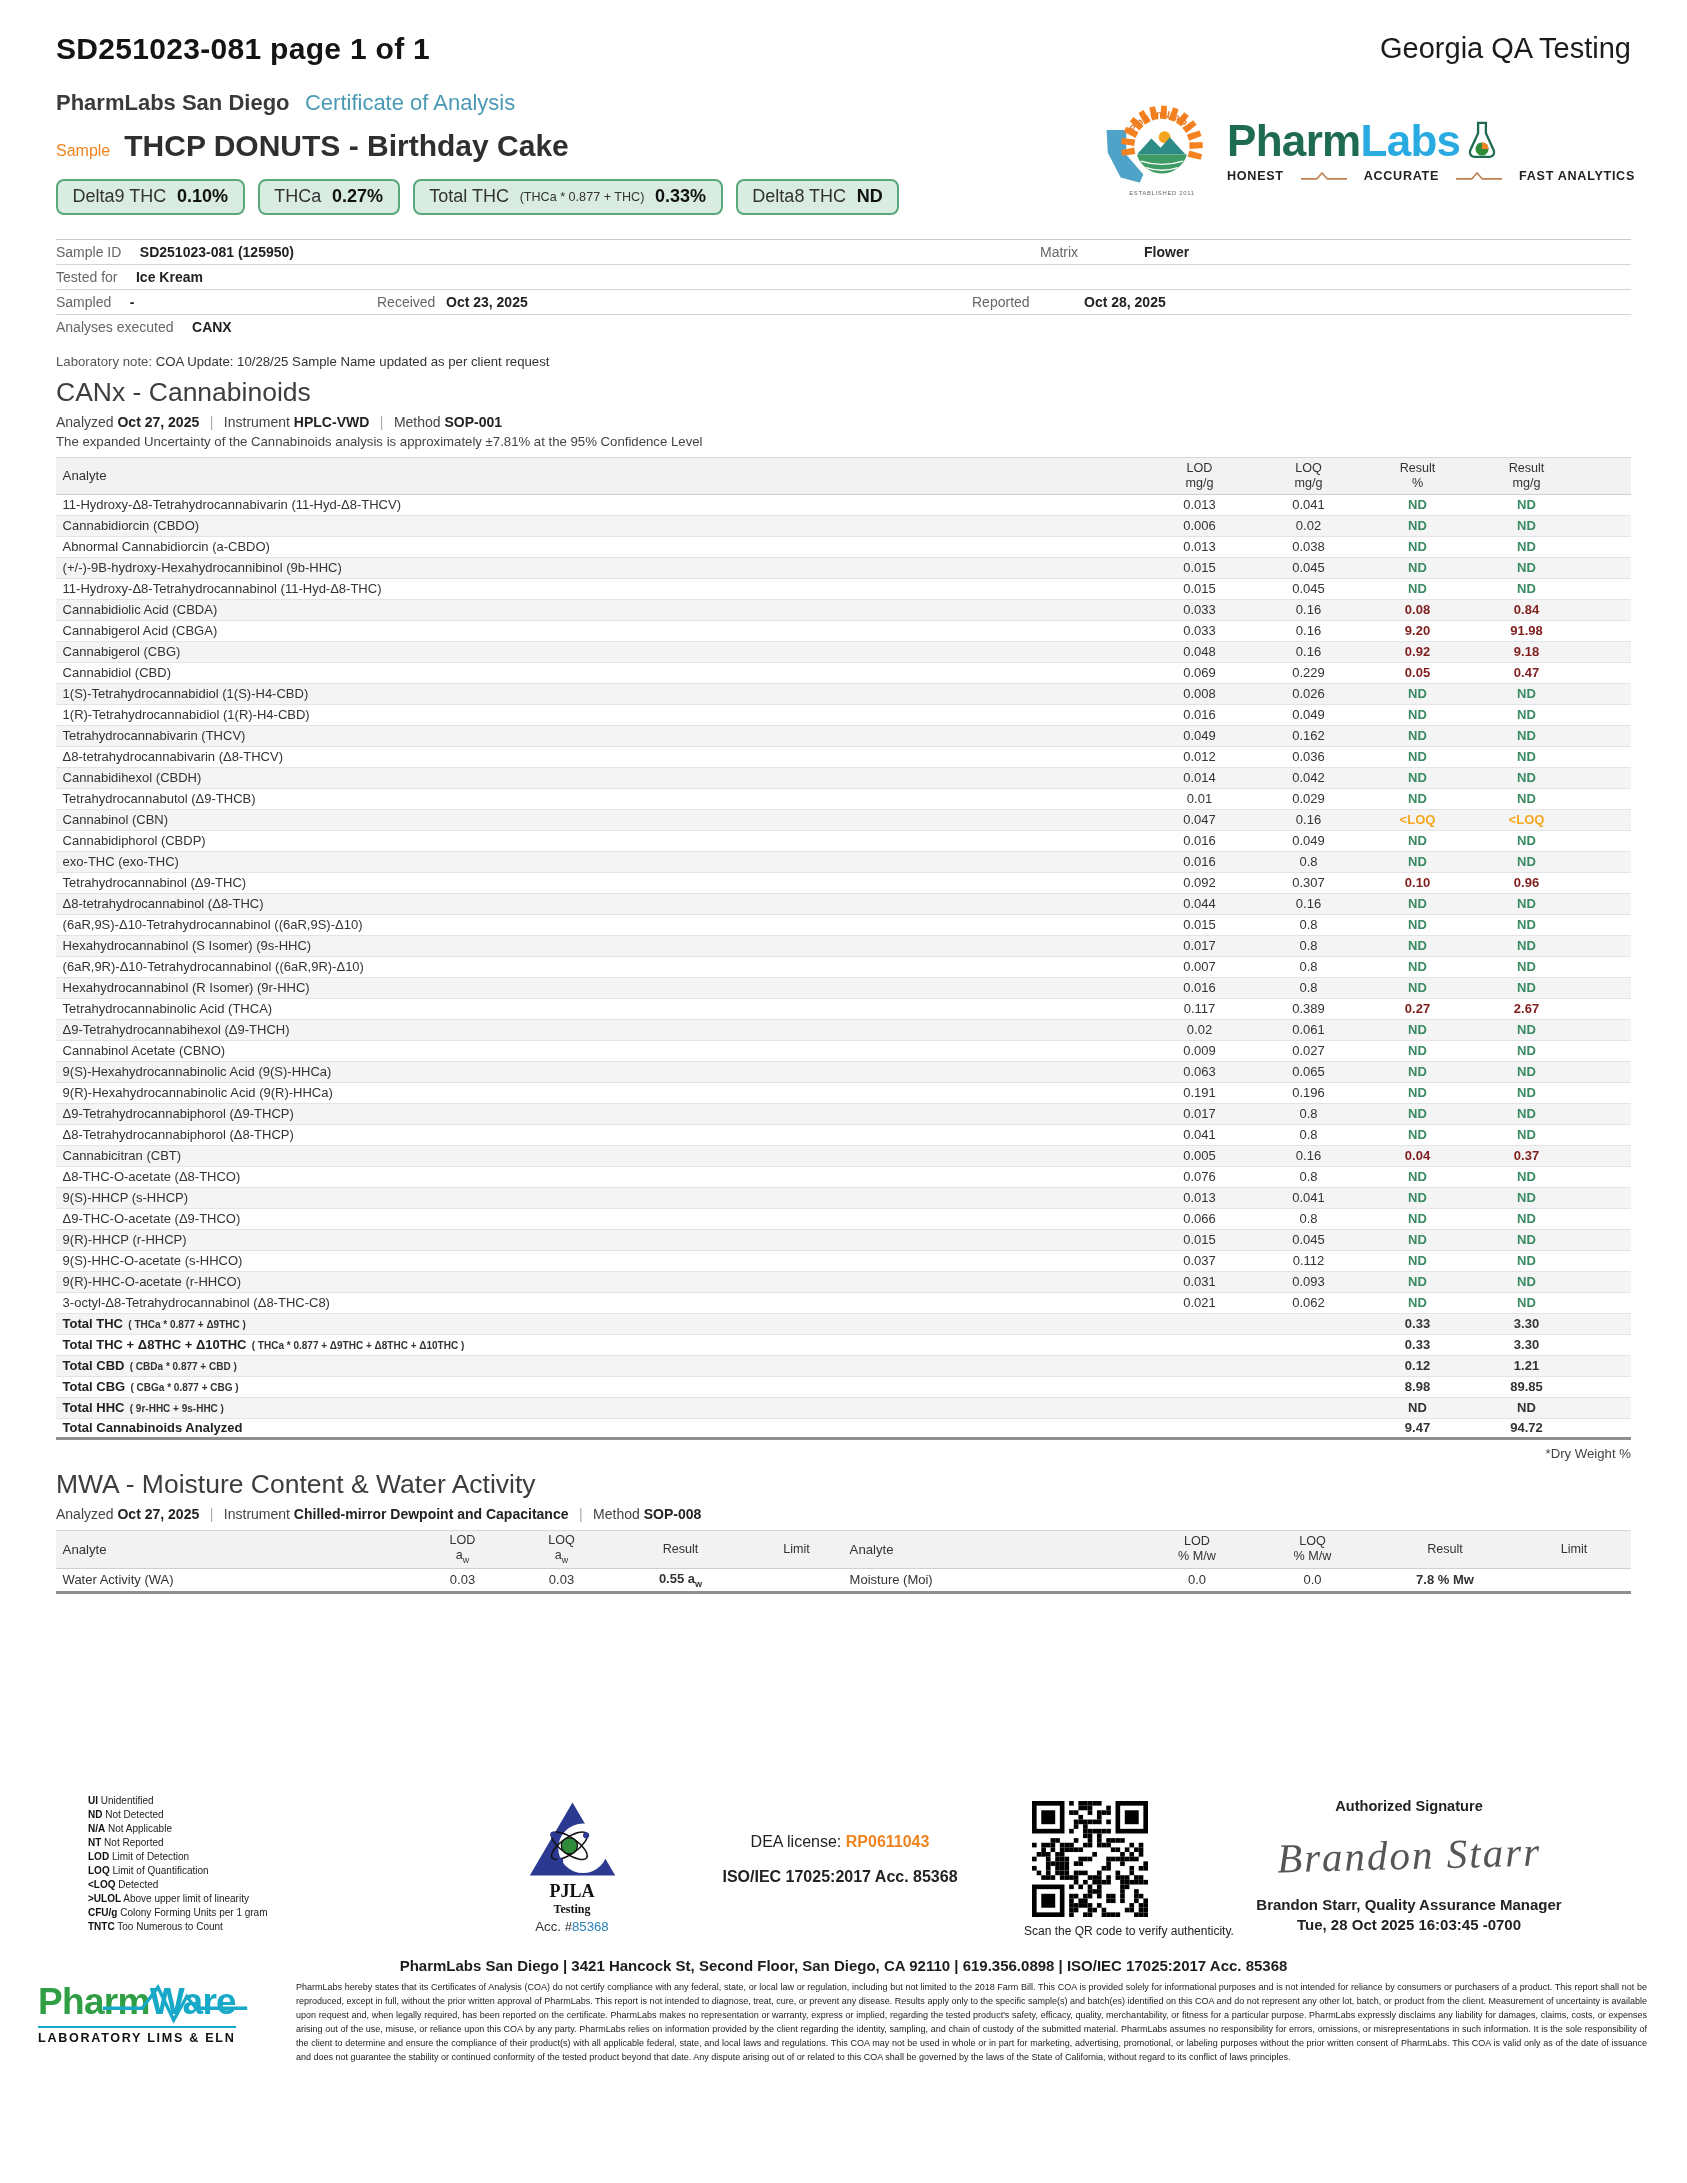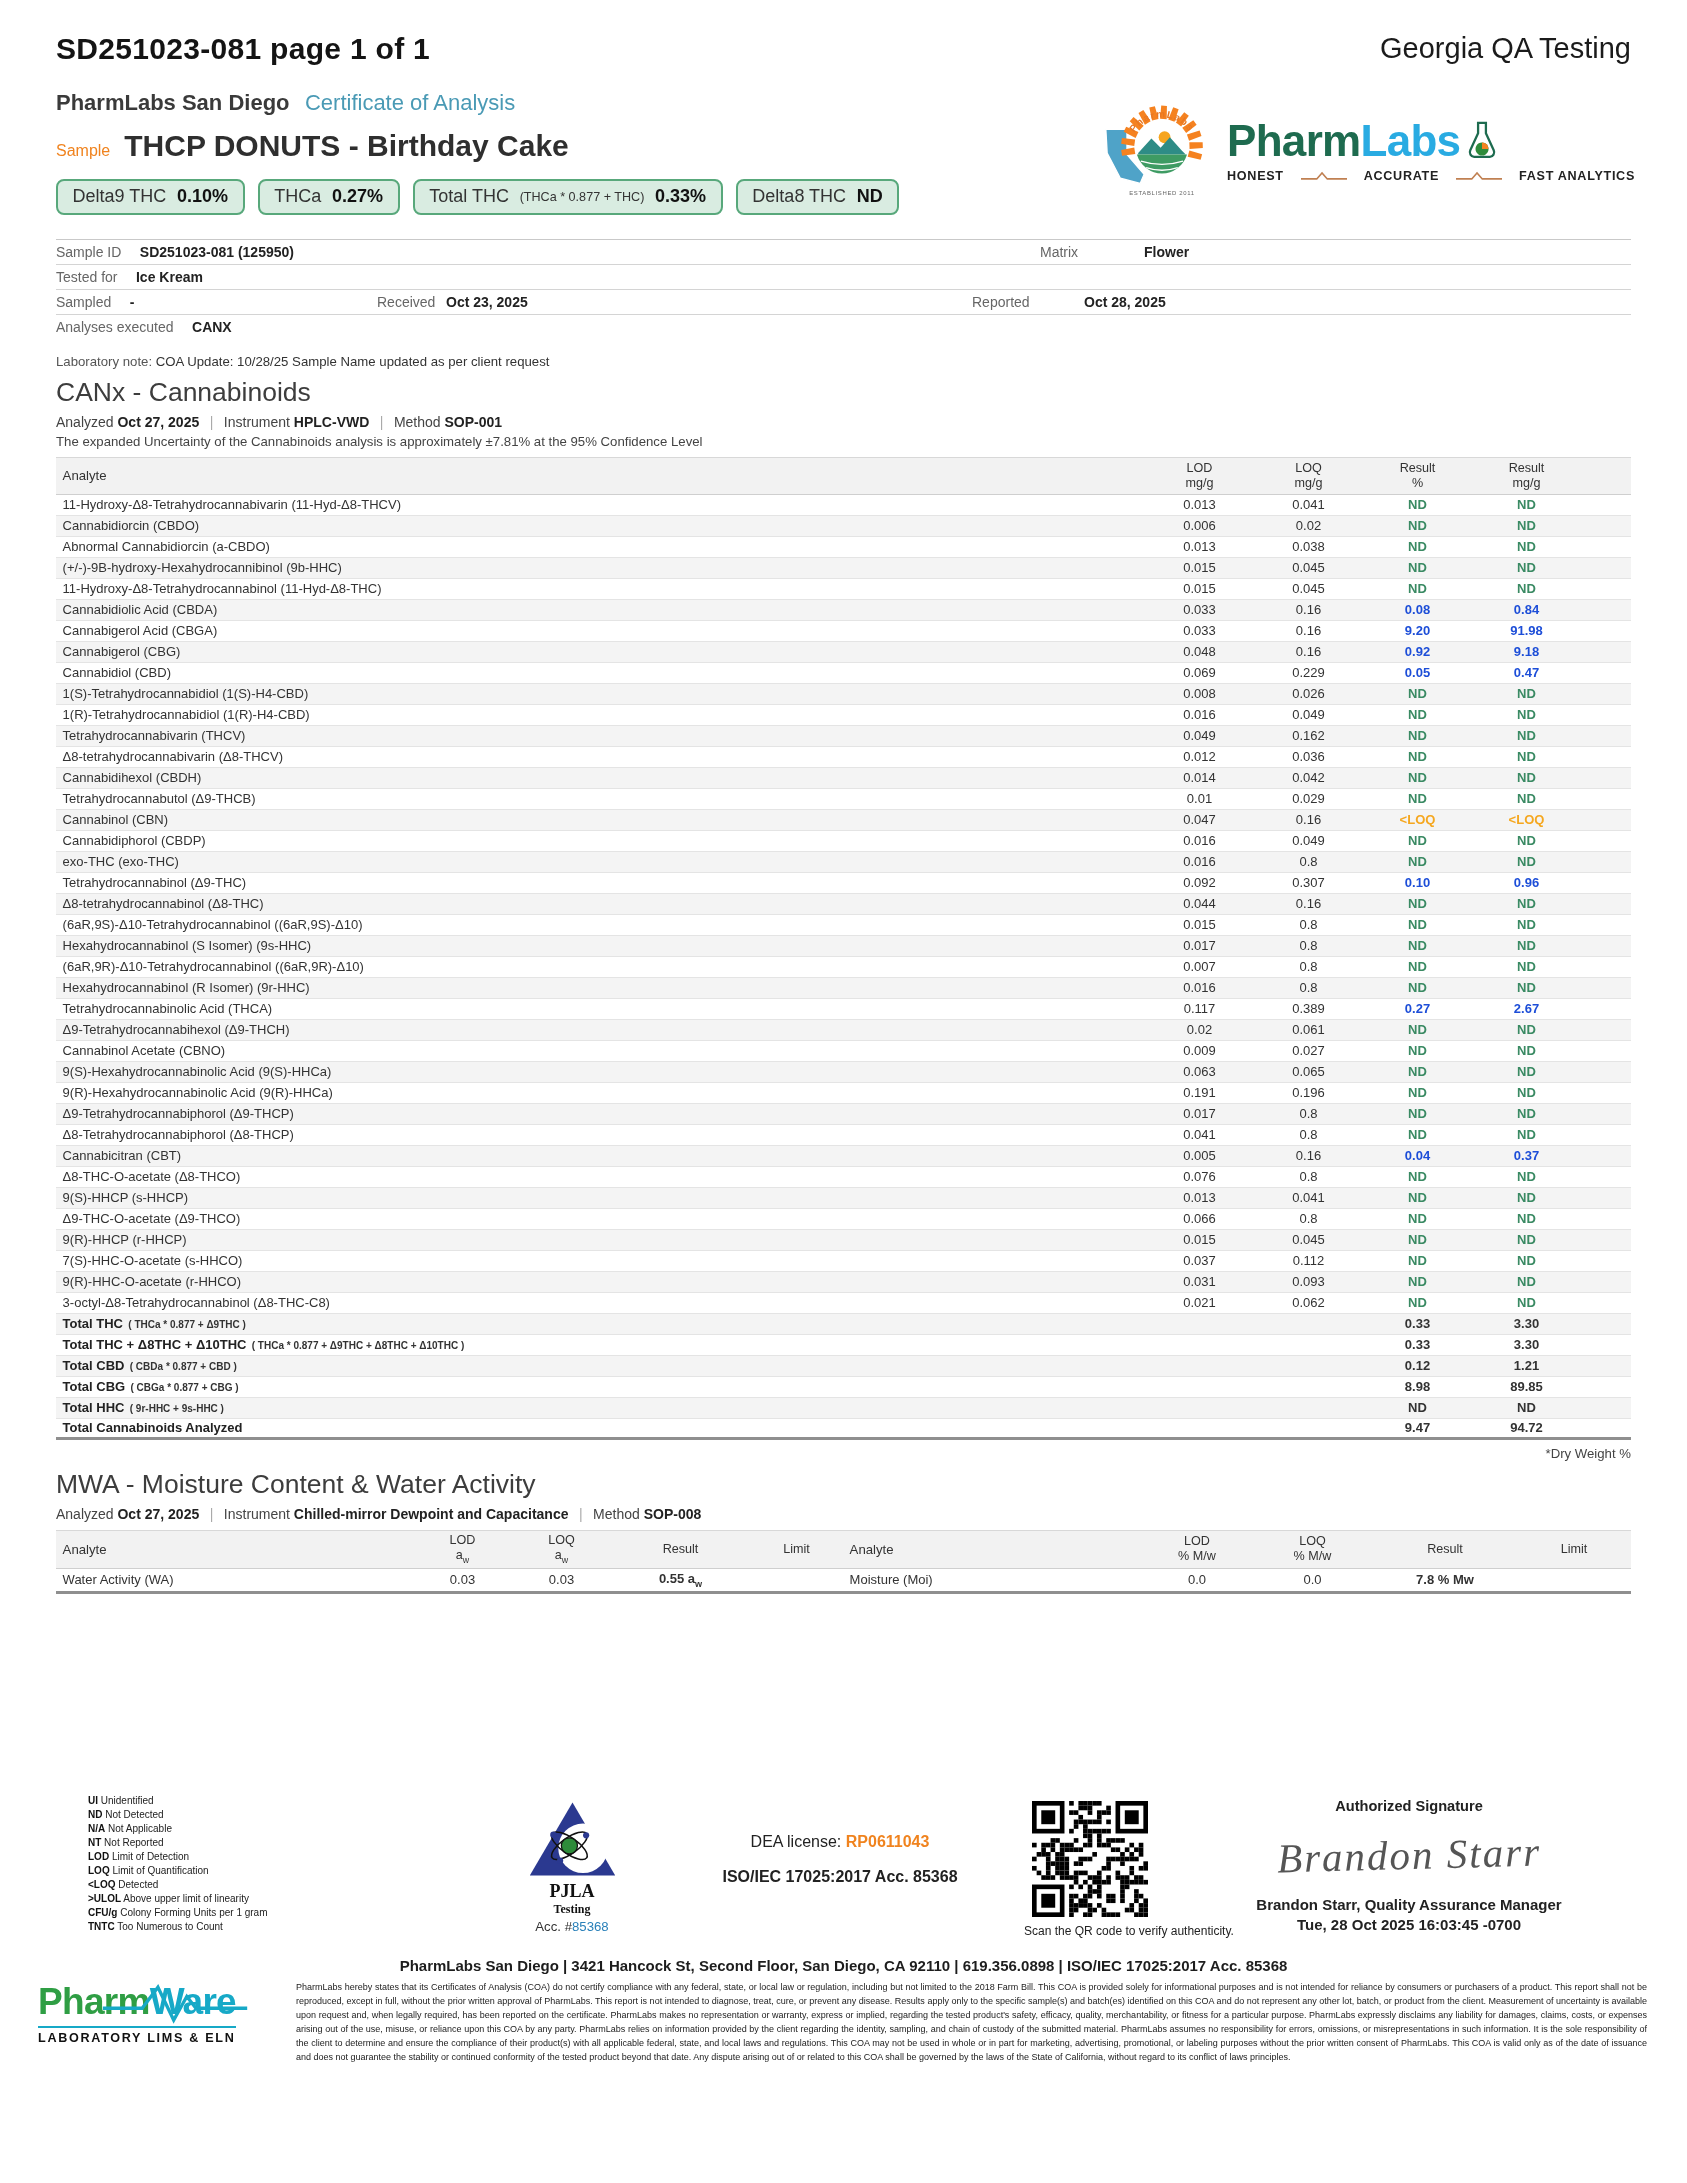--- a/index.html
+++ b/index.html
@@ -67,21 +67,21 @@
   }
   .t-head { background:#f2f2f2; min-height:37px; border-bottom:1.3px solid #cfcfcf; }
   .t-head .c-analyte { font-size:13.2px; font-weight:500; color:#333; }
   .h-col { text-align:center; font-size:12.6px; font-weight:500; color:#333; line-height:1.2; }
   .t-row { height:21px; border-bottom:0.7px solid #e4e4e4; }
   .t-row.odd { background:#f4f4f4; }
   .t-row.even { background:#ffffff; }
   .c-analyte { padding-left:6.6px; font-size:13px; color:#333; }
   .c-cell { text-align:center; font-size:13px; color:#333; }
   .res-nd  { color:#3a8a63; font-weight:600; }
-  .res-num { color:#1d4ed8; font-weight:600; }
+  .res-num { color:#7f1d1d; font-weight:600; }
   .res-loq { color:#f5a71f; font-weight:700; }
   .t-row.total .c-analyte b { font-size:13px; color:#222; }
   .t-row.total .formula { font-size:10px; font-weight:600; color:#333; margin-left:5.3px; }
   .t-row.total .c-cell { font-weight:600; color:#333; }
   .t-row.final { border-bottom:3.3px solid #8f8f8f; }
   .dry-note { margin-top:6.6px; text-align:right; font-size:13.2px; color:#444; }
 
   
   .mwa-table { margin-top:8px; border-top:1.3px solid #d8d8d8; }
   .mwa-head, .mwa-row {
@@ -520,21 +520,21 @@
           </div>
           <div class="t-row odd">
             <span class="c-analyte">9(R)-HHCP (r-HHCP)</span>
             <span class="c-cell">0.015</span>
             <span class="c-cell">0.045</span>
             <span class="c-cell res-nd">ND</span>
             <span class="c-cell res-nd">ND</span>
             <span></span>
           </div>
           <div class="t-row even">
-            <span class="c-analyte">7(S)-HHC-O-acetate (s-HHCO)</span>
+            <span class="c-analyte">9(S)-HHC-O-acetate (s-HHCO)</span>
             <span class="c-cell">0.037</span>
             <span class="c-cell">0.112</span>
             <span class="c-cell res-nd">ND</span>
             <span class="c-cell res-nd">ND</span>
             <span></span>
           </div>
           <div class="t-row odd">
             <span class="c-analyte">9(R)-HHC-O-acetate (r-HHCO)</span>
             <span class="c-cell">0.031</span>
             <span class="c-cell">0.093</span>

